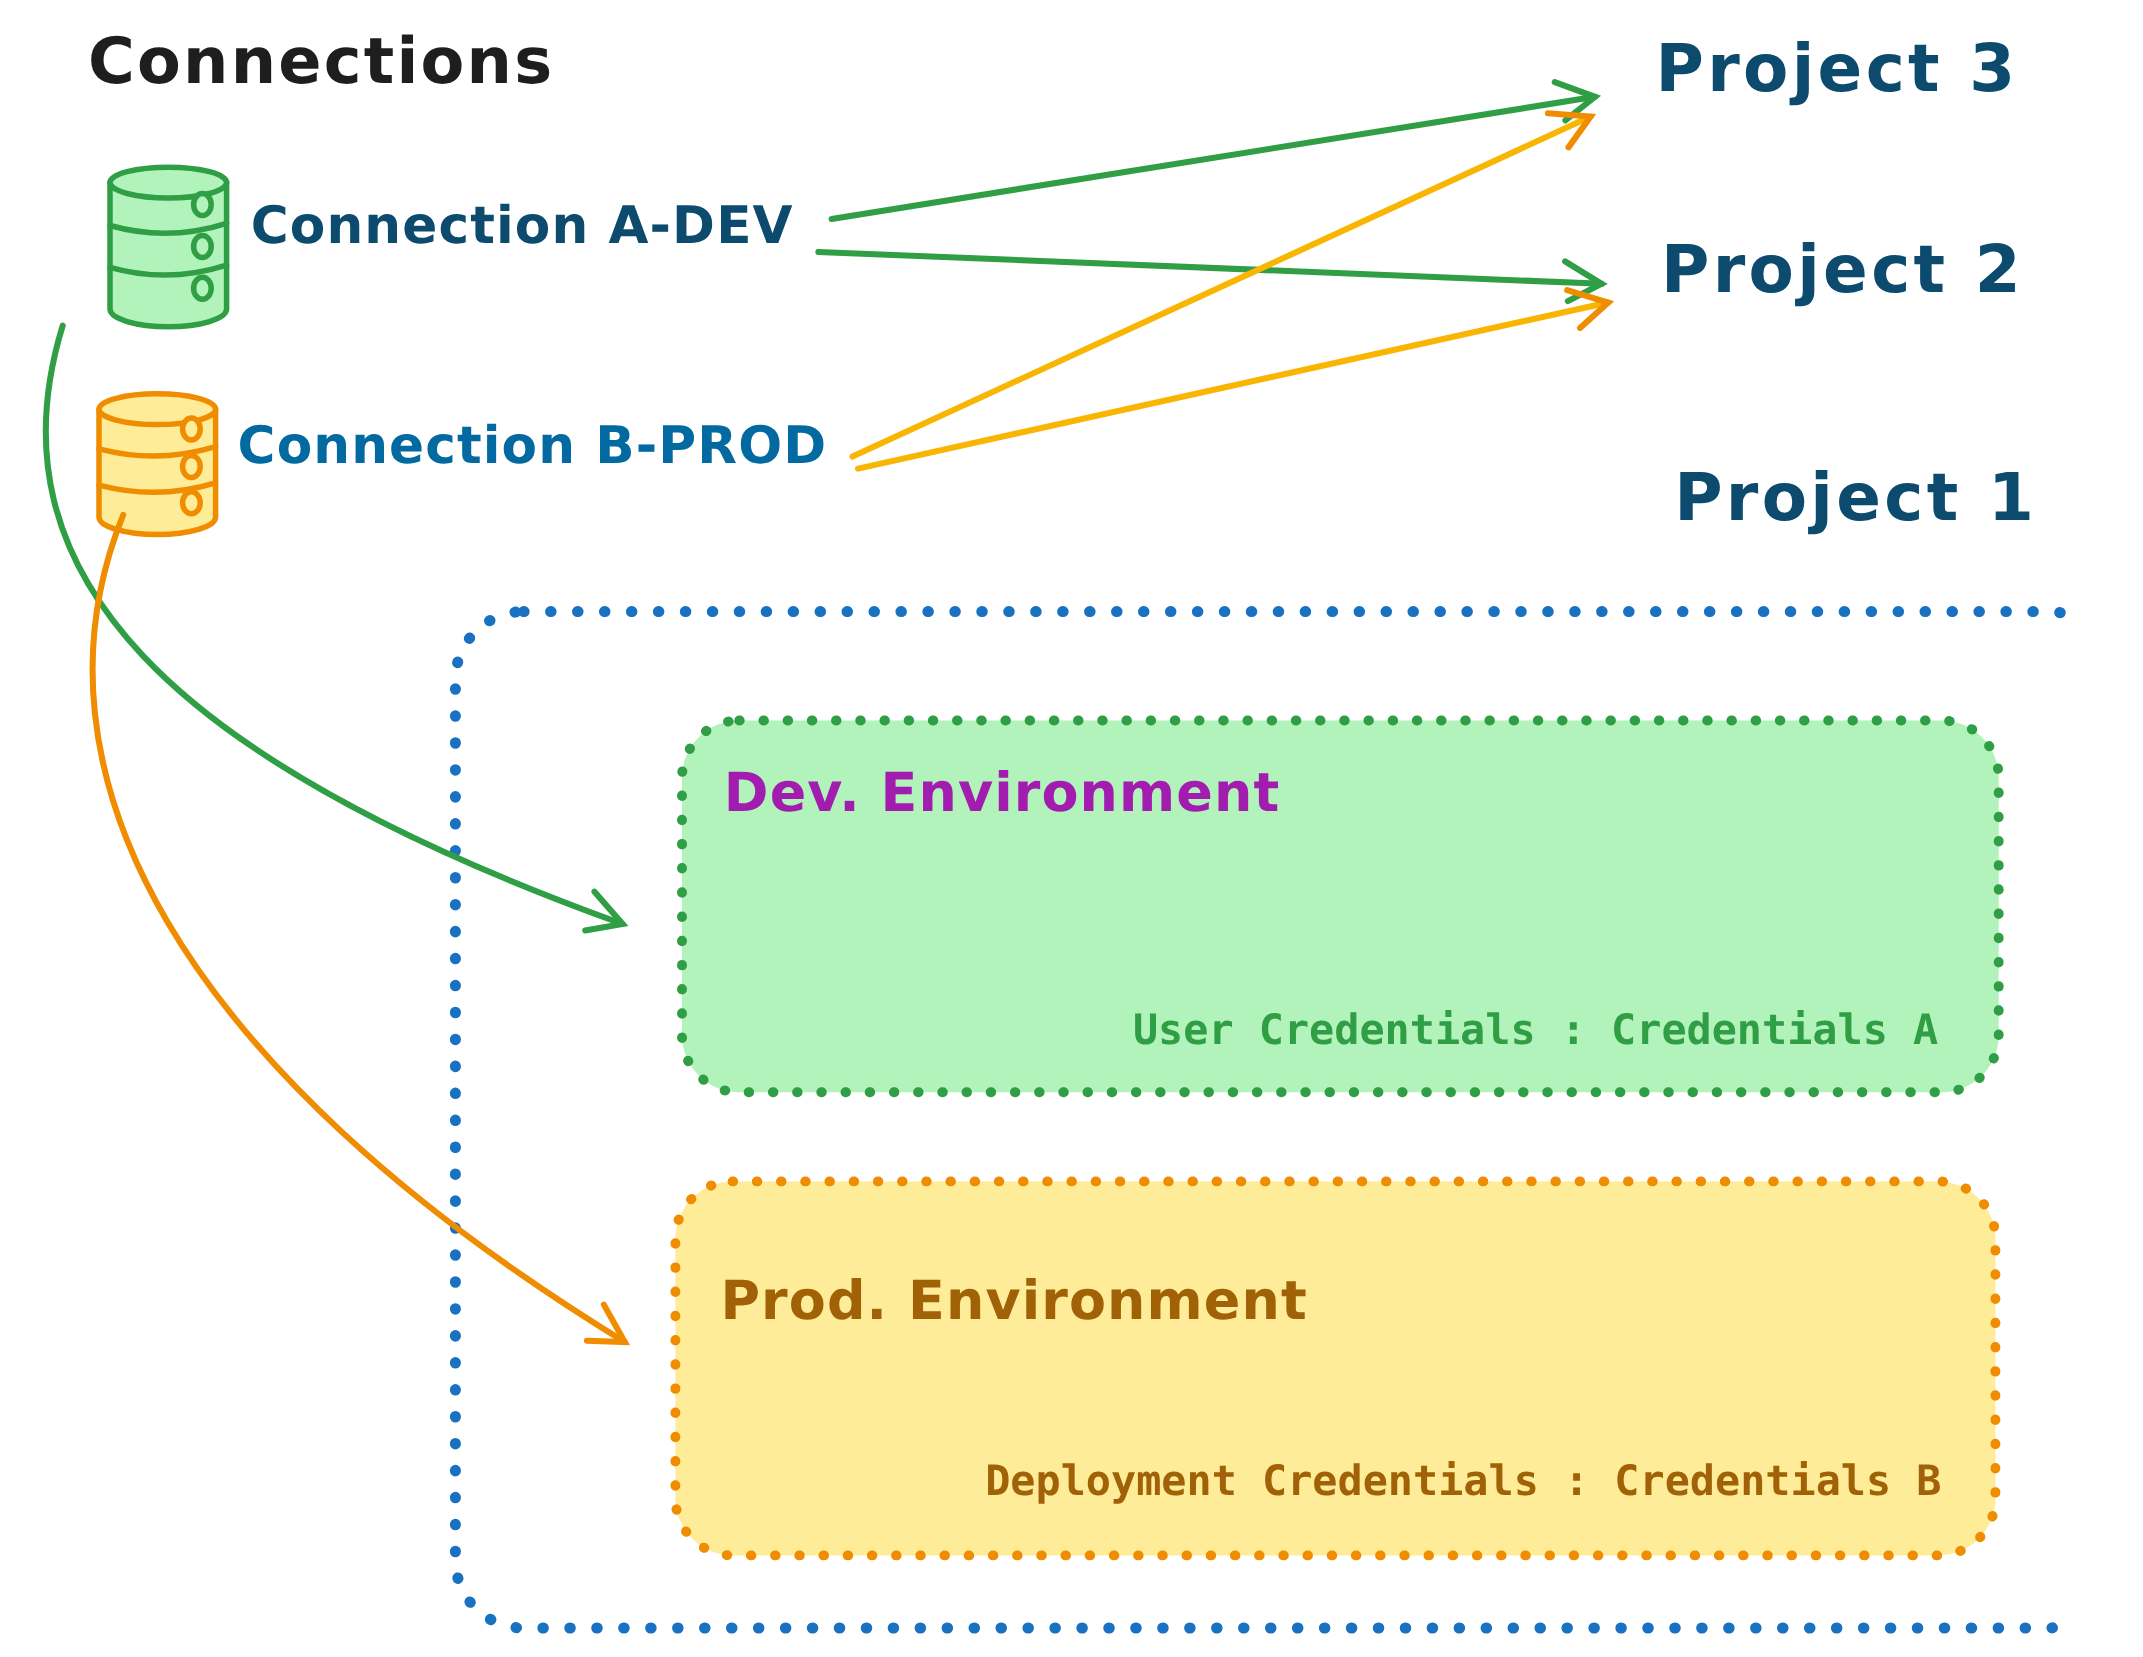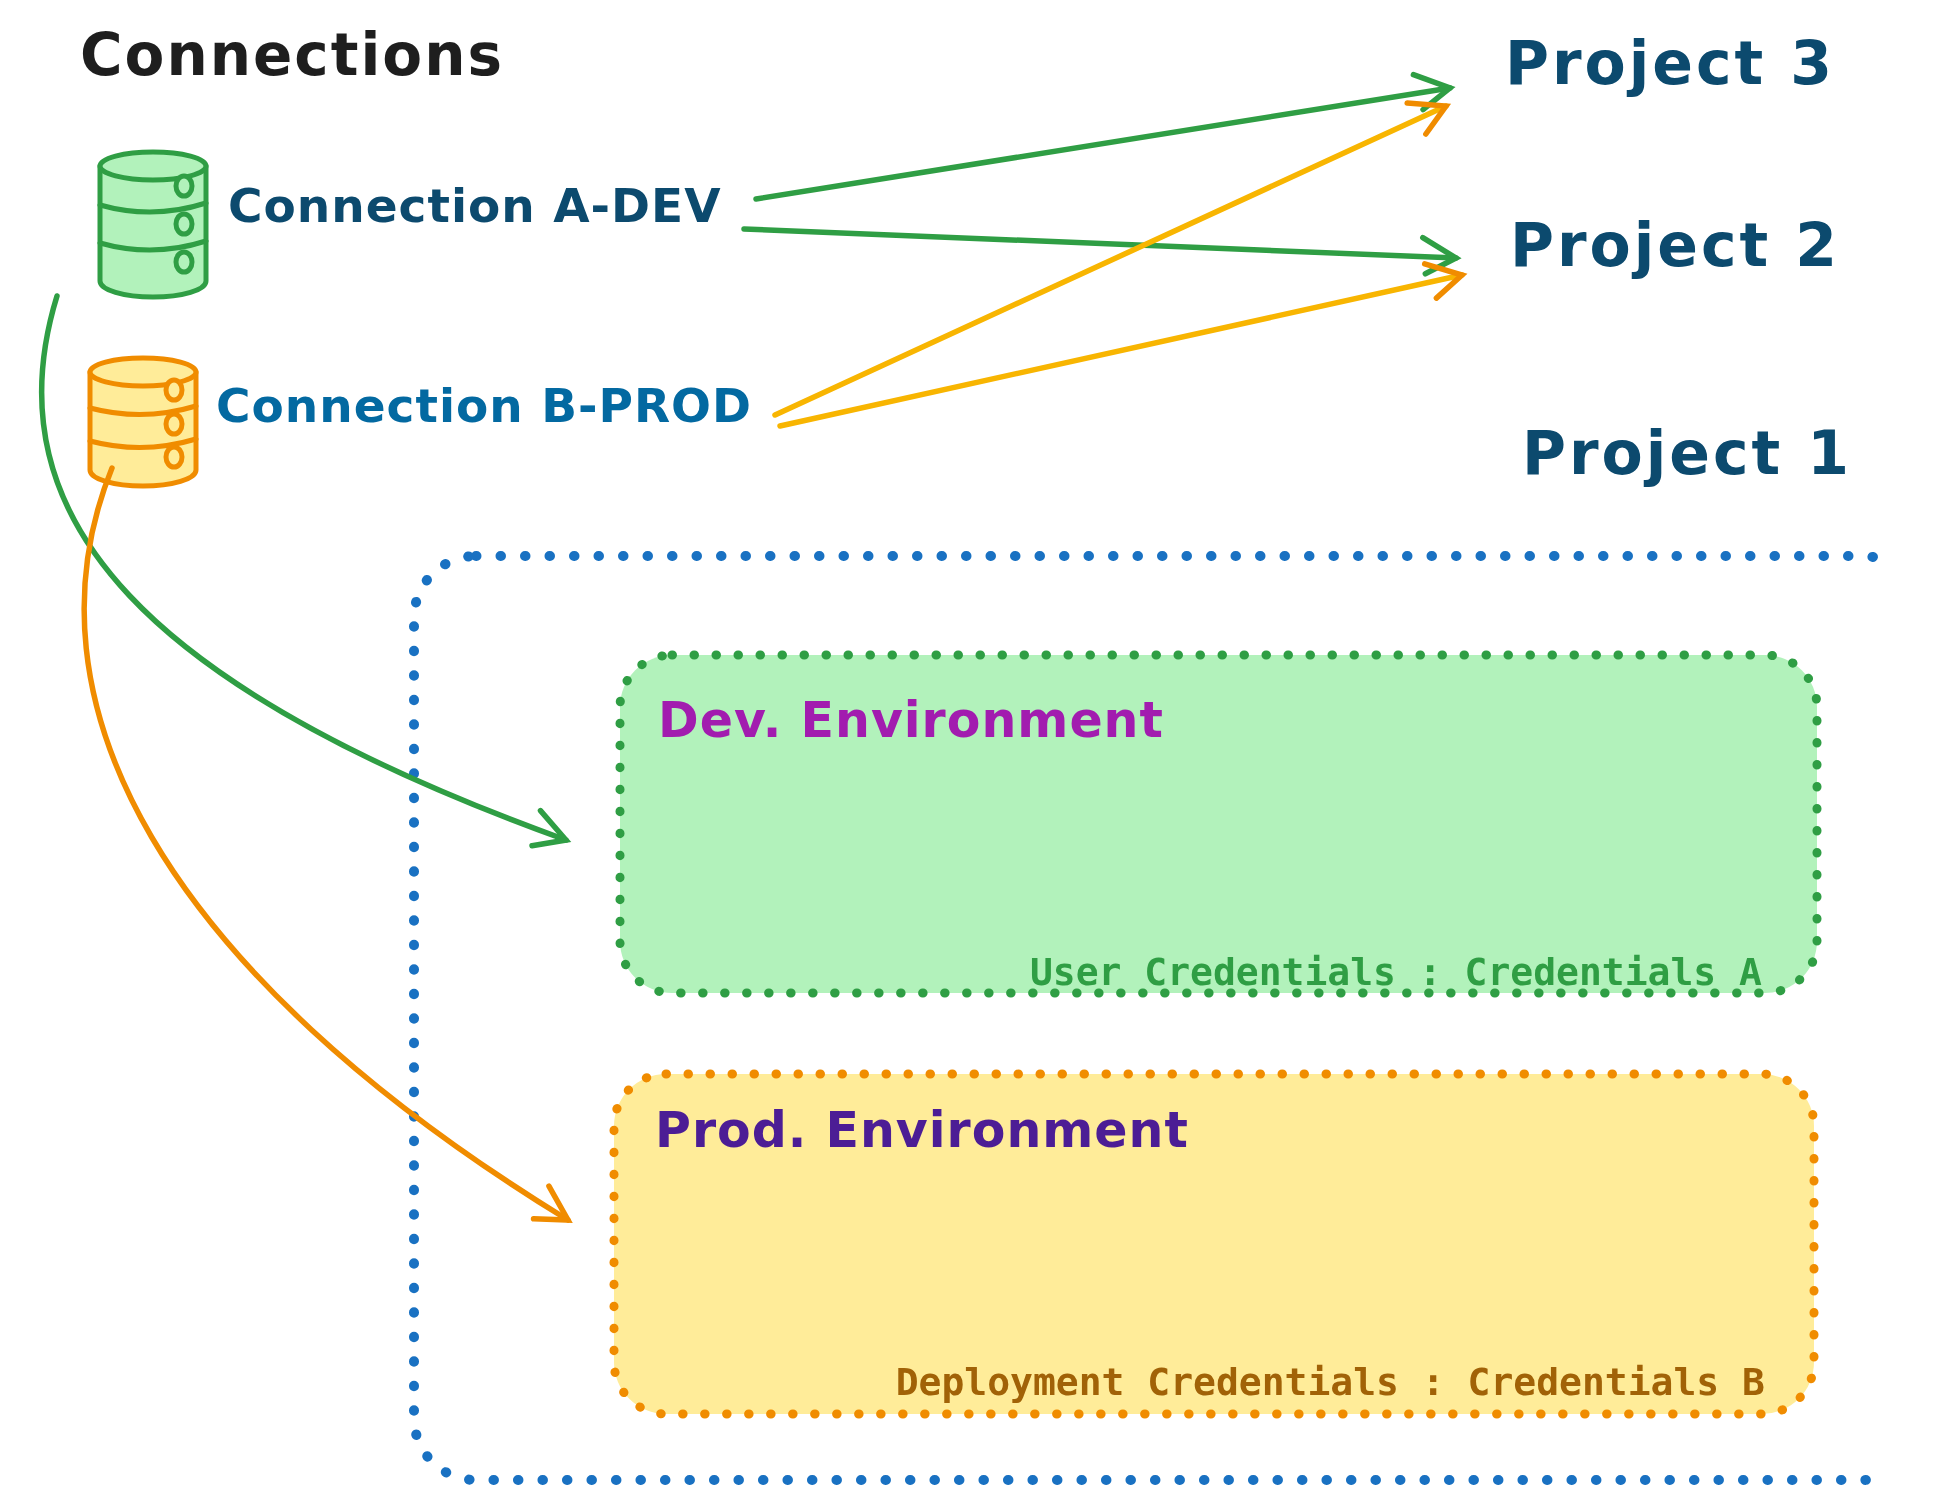--- a/index.html
+++ b/index.html
@@ -17,24 +17,24 @@
     font-size:58px;font-weight:bold;color:#1e1e1e;letter-spacing:2px;
   }
   .conn-a{left:228px;top:180px;font-size:47px;font-weight:600;color:#0c4a6e;letter-spacing:1px;}
   .conn-b{left:216px;top:380px;font-size:47px;font-weight:600;color:#0369a1;letter-spacing:1px;}
   .project{font-size:60px;font-weight:600;color:#0c4a6e;letter-spacing:3px;}
   .p3{left:1505px;top:30px;}
   .p2{left:1510px;top:212px;}
   .p1{left:1522px;top:420px;}
   .env-title{font-size:49px;font-weight:600;letter-spacing:1px;}
   .dev-title{left:658px;top:694px;color:#a21caf;}
-  .prod-title{left:655px;top:1104px;color:#4c1d95;text-align:center;}
+  .prod-title{left:655px;top:1156px;color:#a16207;text-align:center;}
   .cred{
     font-family:"DejaVu Sans Mono", monospace;
-    font-size:38px;font-weight:600;text-align:right;margin-top:36px;
+    font-size:38px;font-weight:600;text-align:right;
   }
   .dev-cred{left:900px;top:916px;width:862px;color:#2f9e44;}
   .prod-cred{left:760px;top:1326px;width:1005px;color:#a16207;}
 </style>
 </head>
 <body>
 
 <div class="canvas">
 
   <svg class="layer" viewBox="0 0 1948 1506">

